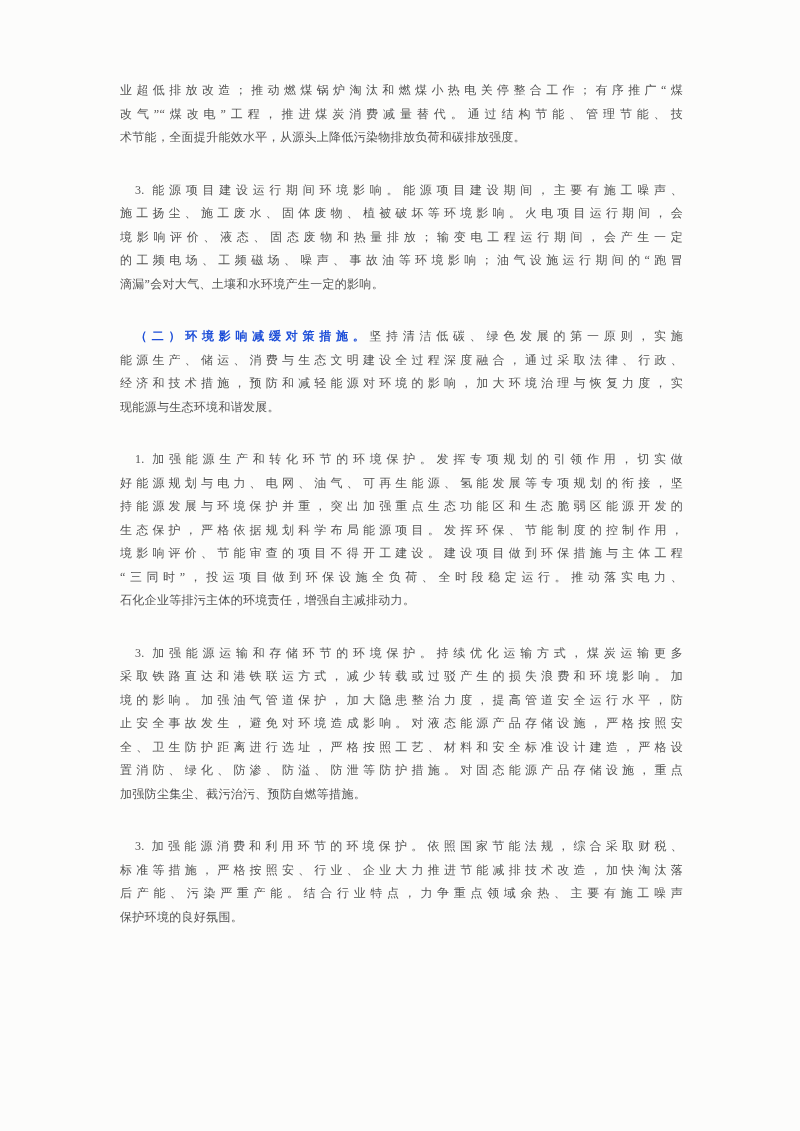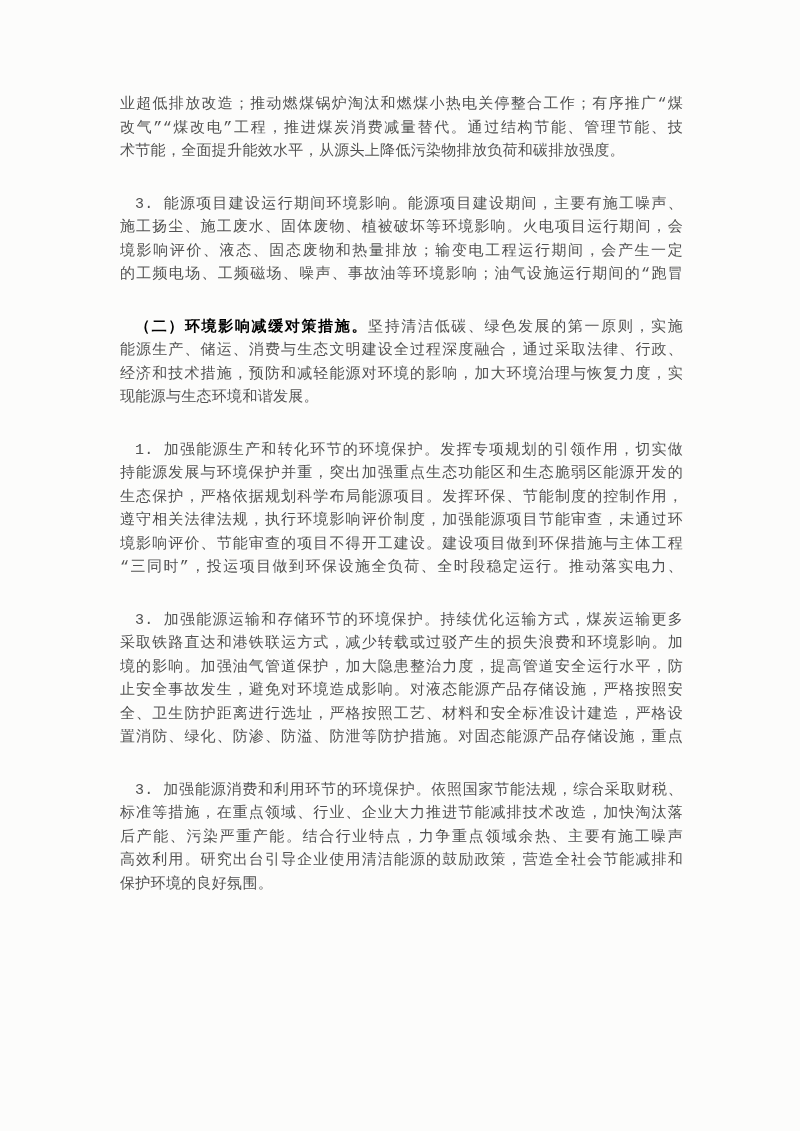--- a/index.html
+++ b/index.html
@@ -15,28 +15,27 @@
   .page {
     position: relative;
     width: 800px;
     height: 1131px;
     background: #fcfcfb;
     overflow: hidden;
   }
   .doc-body {
     position: absolute;
     left: 120px;
-    top: 93px;
+    top: 79px;
     width: 563px;
-    font-size: 15px;
+    font-size: 12px;
     line-height: 23.5px;
     color: #525252;
     letter-spacing: 0.3px;
     filter: blur(0.22px);
-    font-family: Liberation Mono, monospace;
   }
   .paragraph {
     margin: 0 0 29px 0;
   }
   .paragraph:last-child {
     margin-bottom: 16px;
   }
   .line {
     height: 23.5px;
     overflow: hidden;
@@ -44,62 +43,64 @@
     text-align-last: justify;
   }
   .line.para-end {
     text-align-last: left;
   }
   .line.indented {
     text-indent: 15px;
   }
   .lead {
     font-weight: bold;
-    color: #000000;
+    color: #1d4ed8;
   }
 </style>
 </head>
 <body>
 
 <div class="page">
   <div class="doc-body">
       <div class="paragraph">
         <div class="line">业超低排放改造；推动燃煤锅炉淘汰和燃煤小热电关停整合工作；有序推广“煤</div>
         <div class="line">改气”“煤改电”工程，推进煤炭消费减量替代。通过结构节能、管理节能、技</div>
         <div class="line para-end">术节能，全面提升能效水平，从源头上降低污染物排放负荷和碳排放强度。</div>
       </div>
       <div class="paragraph">
         <div class="line indented">3. 能源项目建设运行期间环境影响。能源项目建设期间，主要有施工噪声、</div>
         <div class="line">施工扬尘、施工废水、固体废物、植被破坏等环境影响。火电项目运行期间，会</div>
         <div class="line">境影响评价、液态、固态废物和热量排放；输变电工程运行期间，会产生一定</div>
         <div class="line">的工频电场、工频磁场、噪声、事故油等环境影响；油气设施运行期间的“跑冒</div>
+        <div class="line para-end">滴漏”会对大气、土壤和水环境产生一定的影响。</div>
       </div>
       <div class="paragraph">
         <div class="line indented"><b class="lead">（二）环境影响减缓对策措施。</b>坚持清洁低碳、绿色发展的第一原则，实施</div>
         <div class="line">能源生产、储运、消费与生态文明建设全过程深度融合，通过采取法律、行政、</div>
         <div class="line">经济和技术措施，预防和减轻能源对环境的影响，加大环境治理与恢复力度，实</div>
         <div class="line para-end">现能源与生态环境和谐发展。</div>
       </div>
       <div class="paragraph">
         <div class="line indented">1. 加强能源生产和转化环节的环境保护。发挥专项规划的引领作用，切实做</div>
+        <div class="line">好能源规划与电力、电网、油气、可再生能源、氢能发展等专项规划的衔接，坚</div>
         <div class="line">持能源发展与环境保护并重，突出加强重点生态功能区和生态脆弱区能源开发的</div>
         <div class="line">生态保护，严格依据规划科学布局能源项目。发挥环保、节能制度的控制作用，</div>
-        <div class="line">遵守相关法律法规，执行环境影响评价制度，加强能源项目节能审查，未通过环</div>
         <div class="line">境影响评价、节能审查的项目不得开工建设。建设项目做到环保措施与主体工程</div>
         <div class="line">“三同时”，投运项目做到环保设施全负荷、全时段稳定运行。推动落实电力、</div>
+        <div class="line para-end">石化企业等排污主体的环境责任，增强自主减排动力。</div>
       </div>
       <div class="paragraph">
         <div class="line indented">3. 加强能源运输和存储环节的环境保护。持续优化运输方式，煤炭运输更多</div>
         <div class="line">采取铁路直达和港铁联运方式，减少转载或过驳产生的损失浪费和环境影响。加</div>
         <div class="line">境的影响。加强油气管道保护，加大隐患整治力度，提高管道安全运行水平，防</div>
         <div class="line">止安全事故发生，避免对环境造成影响。对液态能源产品存储设施，严格按照安</div>
         <div class="line">全、卫生防护距离进行选址，严格按照工艺、材料和安全标准设计建造，严格设</div>
         <div class="line">置消防、绿化、防渗、防溢、防泄等防护措施。对固态能源产品存储设施，重点</div>
+        <div class="line para-end">加强防尘集尘、截污治污、预防自燃等措施。</div>
       </div>
       <div class="paragraph">
         <div class="line indented">3. 加强能源消费和利用环节的环境保护。依照国家节能法规，综合采取财税、</div>
-        <div class="line">标准等措施，在重点领域、行业、企业大力推进节能减排技术改造，加快淘汰落</div>
+        <div class="line">标准等措施，严格按照安、行业、企业大力推进节能减排技术改造，加快淘汰落</div>
         <div class="line">后产能、污染严重产能。结合行业特点，力争重点领域余热、主要有施工噪声</div>
-        <div class="line">高效利用。研究出台引导企业使用清洁能源的鼓励政策，营造全社会节能减排和</div>
         <div class="line para-end">保护环境的良好氛围。</div>
       </div>
     </div>
 </div>
 
 </body></html>

